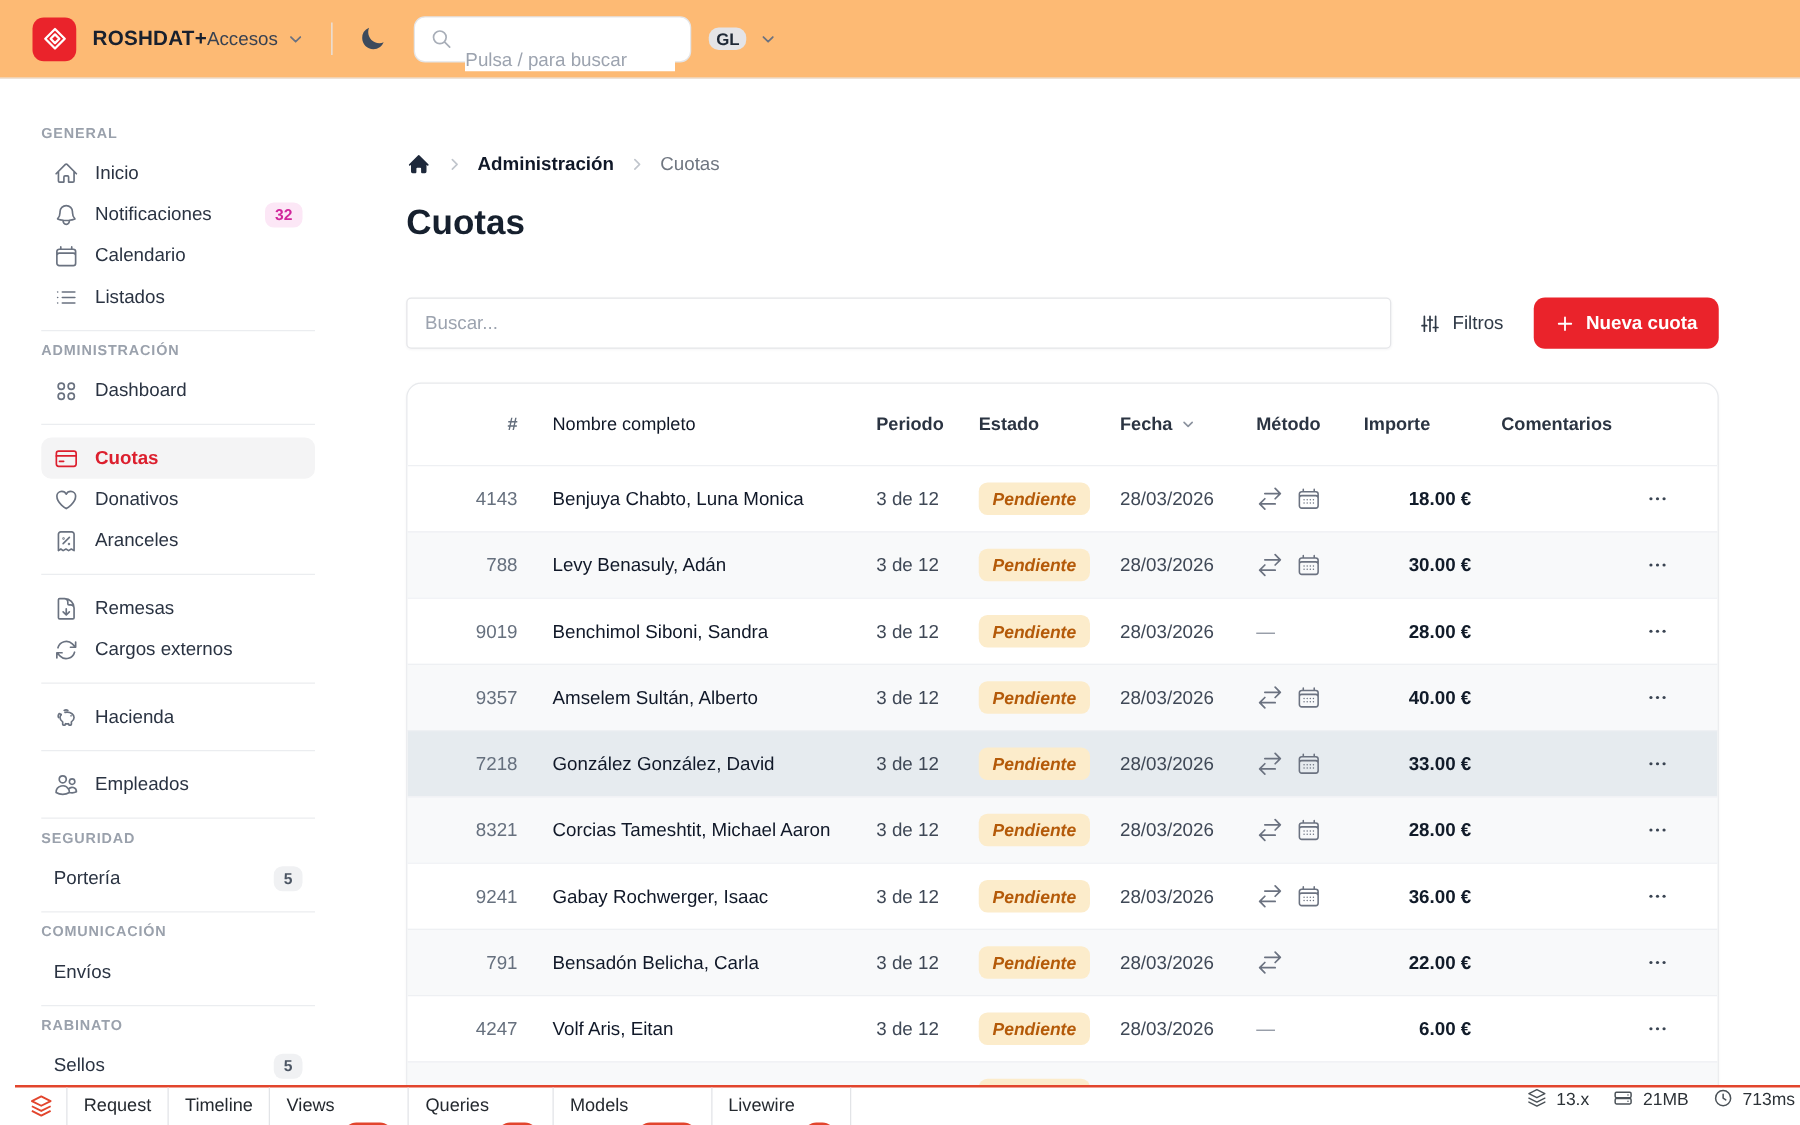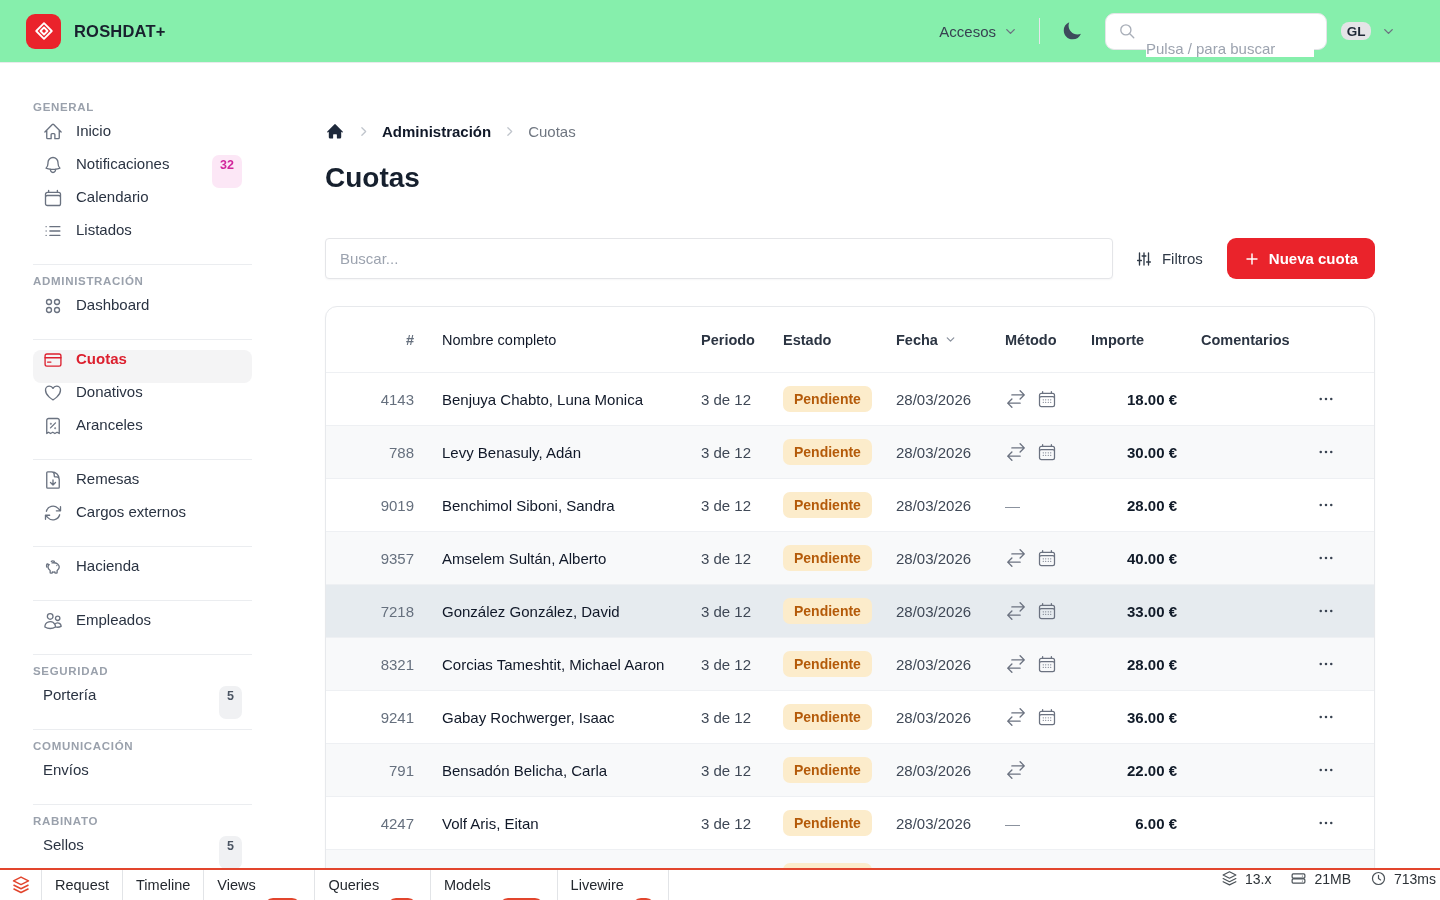--- a/index.html
+++ b/index.html
@@ -4,21 +4,21 @@
 <style>
   * { margin:0; padding:0; box-sizing:border-box; }
   html,body { width:1440px; height:900px; overflow:hidden; background:#fff;
     font-family:"Liberation Sans",sans-serif; color:#111827; }
   button { font-family:inherit; background:none; border:none; cursor:pointer; }
   input { font-family:inherit; }
   svg { display:block; }
 
   
   .topbar { height:63px; border-bottom:1px solid #e9eaec; display:flex; align-items:center;
-    justify-content:space-between; padding:0 44px 0 26px; background:#86efac; }
+    justify-content:flex-start; padding:0 44px 0 26px; background:#fdba74; }
   .brand { display:flex; align-items:center; gap:13px; }
   .logo { width:35px; height:35px; background:var(--brand-red); border-radius:9px;
     display:grid; place-items:center; color:#fff; }
   .logo svg { width:22px; height:22px; }
   .brand-name { font-weight:700; font-size:16.5px; color:#18202e; letter-spacing:.2px; }
   .topbar-right { display:flex; align-items:center; }
   .accesos { display:flex; align-items:center; gap:7px; font-size:15px; color:#374151; }
   .accesos .chev-ico { width:15px; height:15px; color:#6b7280; }
   .vdiv { width:1px; height:26px; background:#e5e7eb; margin:0 21px; }
   .moon-btn { color:#3d4a5c; margin-right:22px; }
@@ -32,21 +32,21 @@
     font-weight:600; color:#1f2937; margin:0 10px 0 14px; display:grid; place-items:center; }
   .user-chev { color:#6b7280; } .user-chev svg { width:15px; height:15px; }
 
   
   .layout { display:flex; height:805px; }
 
   
   .sidebar { width:285px; flex:none; padding:38px 33px 0; overflow:hidden; }
   .side-label { font-size:11.5px; color:#9aa1ac; font-weight:600; letter-spacing:.06em; margin:0 0 9px; }
   .side-section { margin-bottom:4px; }
-  .side-item { display:flex; gap:13px; height:33px; padding:0 10px;
+  .side-item { display:flex; align-items:center; gap:13px; height:33px; padding:0 10px;
     border-radius:8px; color:#2a3342; text-decoration:none; cursor:pointer; }
   .side-icon { width:20px; height:20px; color:#6a7280; flex:none; }
   .side-icon svg { width:20px; height:20px; }
   .side-text { font-size:15px; font-weight:500; white-space:nowrap; }
   .side-item.active { background:#f4f4f5; }
   .side-item.active .side-text { color:var(--active-red); font-weight:600; }
   .side-item.active .side-icon { color:var(--active-red); }
   .side-badge { margin-left:auto; font-size:12.5px; font-weight:600; padding:3px 8px; border-radius:7px; }
   .side-badge.pink { background:var(--pink-badge-bg); color:var(--pink-badge-text); }
   .side-badge.gray { background:var(--gray-badge-bg); color:var(--gray-badge-text); }
@@ -80,32 +80,32 @@
   .t-head { height:65px; font-size:14.5px; font-weight:600; color:#2b3442; }
   .t-row { height:53px; border-top:1px solid #eef0f3; font-size:15px; background:#fff; }
   .t-row.stripe { background:var(--row-stripe); }
   .t-row.highlight { background:var(--row-highlight); }
   .c-id { text-align:right; color:#66707e; }
   .c-name { padding-left:28px; color:#101828; font-weight:500; white-space:nowrap; }
   .c-period, .c-fecha { color:#3f4856; }
   .h-fecha { display:flex; align-items:center; gap:6px; }
   .h-fecha svg { width:13px; height:13px; color:#8b929e; }
   .badge-pending { display:inline-block; background:var(--pending-bg); color:var(--pending-text);
-    font-size:14px; font-weight:600; padding:5px 11px; border-radius:7px; }
+    font-size:14px; font-weight:600; padding:5px 11px; border-radius:7px;font-style:italic; }
   .c-metodo { display:flex; align-items:center; gap:10px; color:#6b7280; }
   .c-metodo .m-swap svg { width:22px; height:22px; }
   .c-metodo .m-cal svg { width:20px; height:20px; }
   .c-metodo .m-dash { color:#8b929e; font-size:15px; }
   .c-importe { text-align:right; padding-right:24px; color:#111b29; font-weight:700; }
   .c-actions { display:flex; justify-content:center; }
   .dots-btn { color:#3a4452; padding:4px; }
   .dots-btn svg { width:18px; height:18px; }
 
   
-  .debugbar { position:fixed; left:0; right:0; bottom:0; height:32px; background:#fff;
+  .debugbar { position:fixed; left:12px; right:0; bottom:0; height:32px; background:#fff;
     border-top:2px solid var(--debug-red); display:flex; align-items:stretch; z-index:50; }
   .db-icon { width:42px; display:grid; place-items:center; border-right:1px solid #e2e4e7;
     color:var(--debug-red); }
   .db-icon svg { width:20px; height:20px; }
   .db-tab { padding:0 13px; border-right:1px solid #e2e4e7; display:flex; align-items:center; gap:8px;
     font-size:14.5px; color:#24292f; }
   .db-pill { background:var(--debug-red); color:#fff; font-size:13px; font-weight:700;
     padding:2.5px 8px; border-radius:10px; line-height:1;margin-top:43px; }
   .db-right { margin-left:auto; display:flex; align-items:center; gap:19px; padding-right:4px;flex-direction:column; }
   .db-stat { display:flex; align-items:center; gap:7px; color:#2c3237; font-size:14px; }

